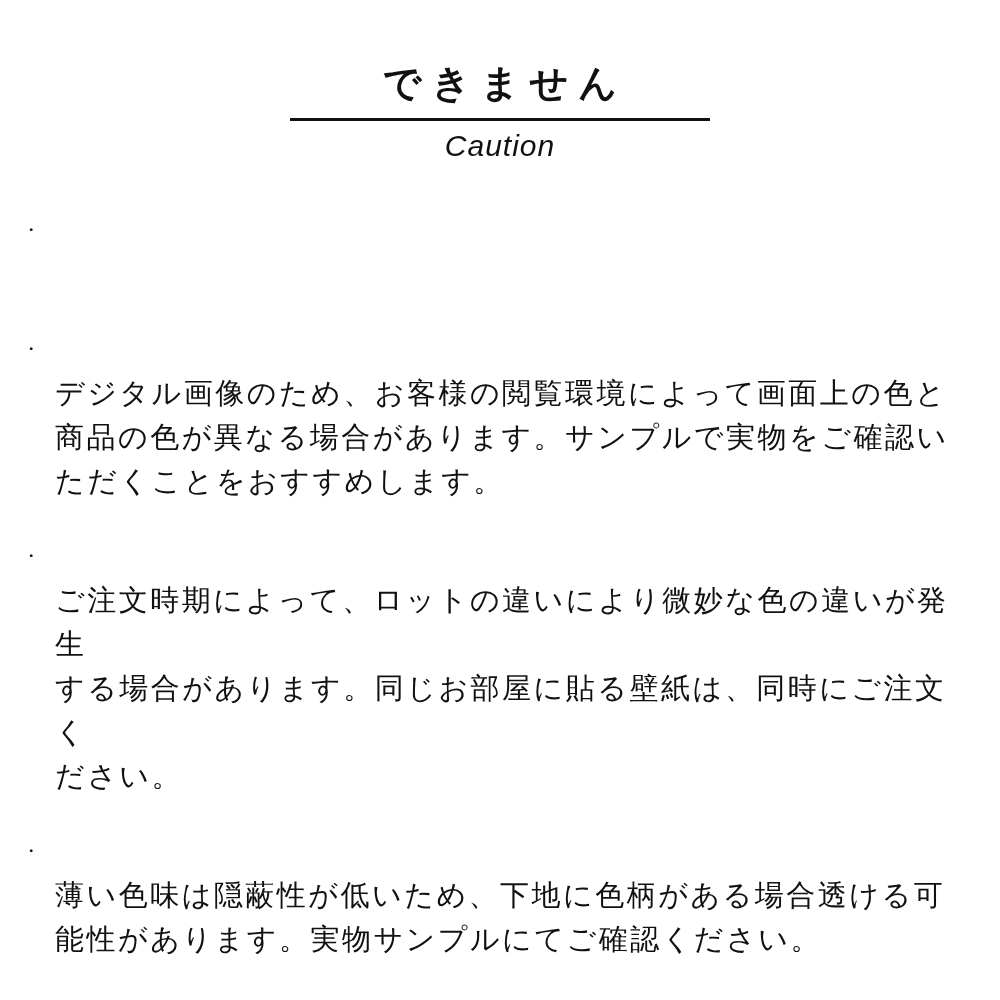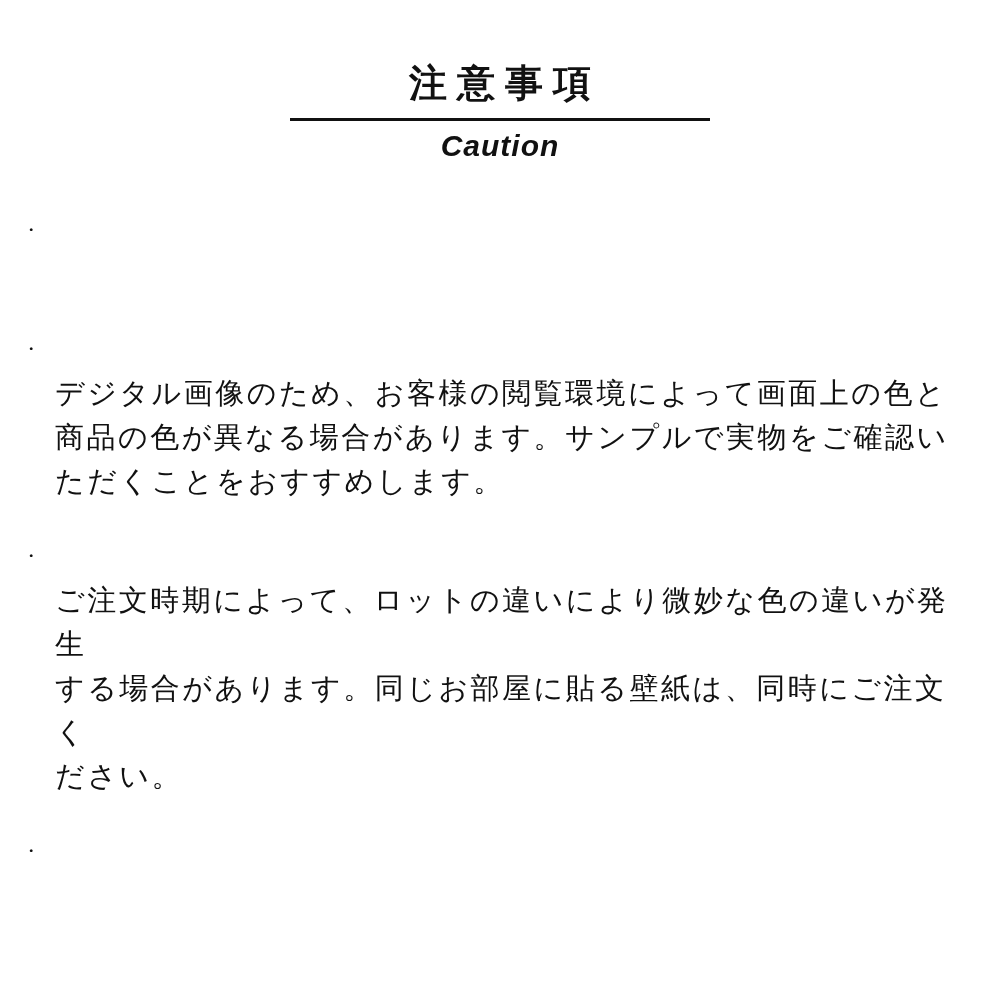--- a/index.html
+++ b/index.html
@@ -33,21 +33,21 @@
     color: #111111;
   }
   .title-rule {
     width: 420px;
     height: 3px;
     background: #111111;
     margin: 10px auto 8px auto;
   }
   .title-en {
     font-size: 30px;
-    font-weight: 700;
+    font-weight: 400;
     font-style: italic;
     letter-spacing: 1px;
     line-height: 1.1;
     color: #111111;
   }
   .caution-list {
     list-style: none;
     margin: 46px 0 0 0;
     padding: 0;
   }
@@ -71,38 +71,39 @@
     letter-spacing: 0;
     text-align: left;
   }
 </style>
 </head>
 <body>
 
 <div class="page">
 
   <div class="header">
-    <h1 class="title-jp">注意事項</h1>
+    <h1 class="title-jp">できません</h1>
     <div class="title-rule"></div>
     <div class="title-en">Caution</div>
   </div>
 
   <ul class="caution-list">
     <li>
       <span class="bullet">・</span>
     </li>
     <li>
       <span class="bullet">・</span><span>デジタル画像のため、お客様の閲覧環境によって画面上の色と
 商品の色が異なる場合があります。サンプルで実物をご確認い
 ただくことをおすすめします。</span>
     </li>
     <li>
       <span class="bullet">・</span><span>ご注文時期によって、ロットの違いにより微妙な色の違いが発生
 する場合があります。同じお部屋に貼る壁紙は、同時にご注文く
 ださい。</span>
     </li>
     <li>
-      <span class="bullet">・</span>
+      <span class="bullet">・</span><span>薄い色味は隠蔽性が低いため、下地に色柄がある場合透ける可
+能性があります。実物サンプルにてご確認ください。</span>
     </li>
 
   </ul>
 
 </div>
 
 </body></html>

